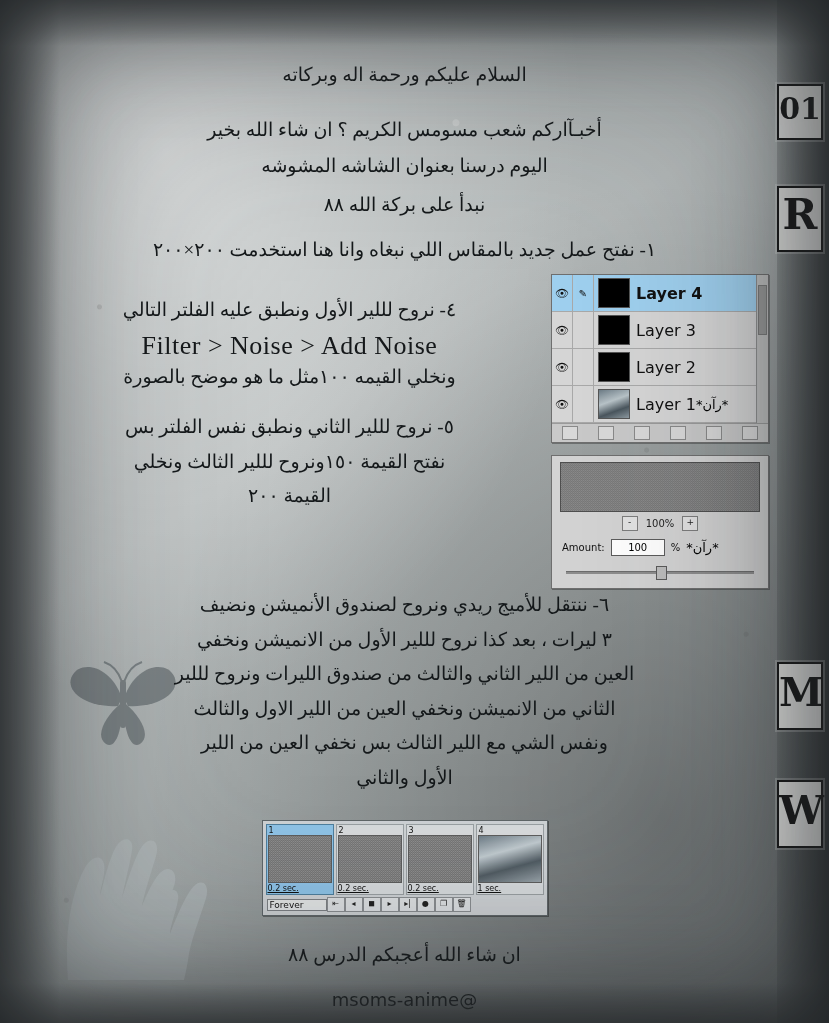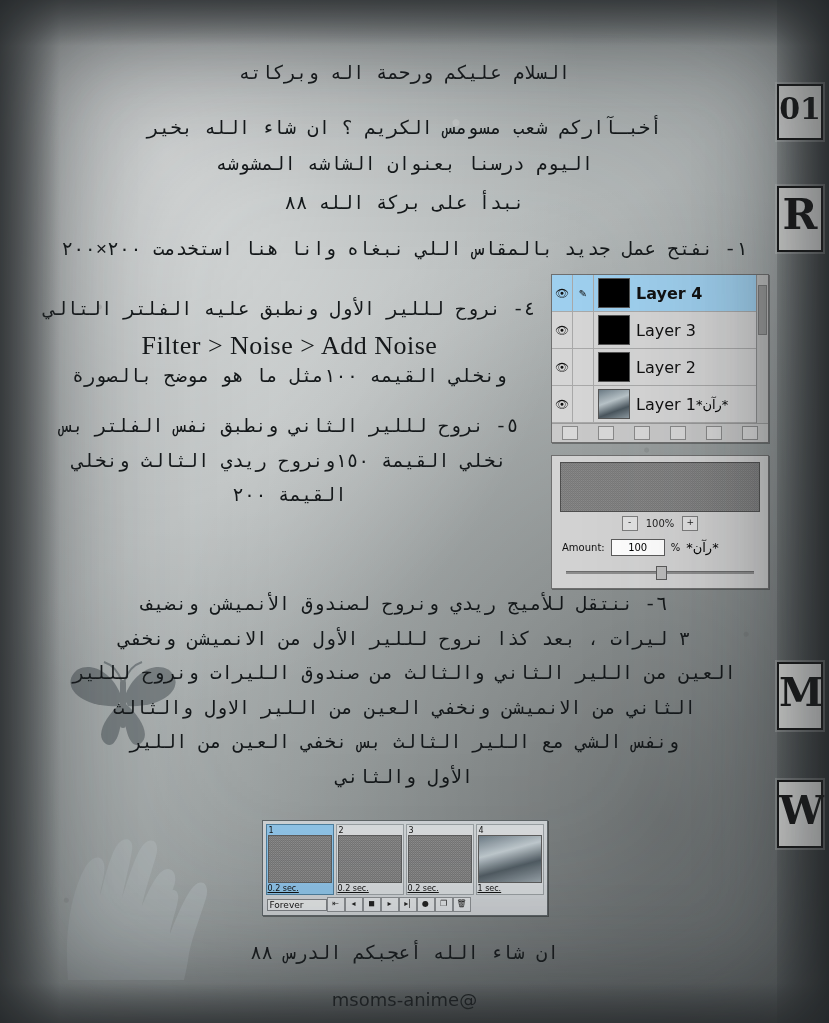--- a/index.html
+++ b/index.html
@@ -110,21 +110,21 @@
   
   .content {
     position: absolute;
     left: 40px;
     right: 60px;
     top: 60px;
     text-align: center;
     direction: rtl;
   }
   .ar {
-    font-family: Liberation Mono, monospace;
+    font-family: Liberation Serif, serif;
     color: #14181a;
     direction: rtl;
     text-align: center;
     line-height: 1.55;
   }
   .greeting   { font-size: 19px; margin-bottom: 26px; }
   .line       { font-size: 19px; margin: 6px 0; }
   .basmala    { font-size: 19px; margin: 10px 0 16px; }
   .step {
     font-size: 19px;
@@ -526,21 +526,21 @@
       <div class="text-col">
 
         <div class="step-block" style="margin-top:22px;">
           <div class="ar step">٤- نروح لللير الأول ونطبق عليه الفلتر التالي</div>
           <div class="filter-path">Filter &gt; Noise &gt; Add Noise</div>
           <div class="ar step">ونخلي القيمه ١٠٠مثل ما هو موضح بالصورة</div>
         </div>
 
         <div class="step-block" style="margin-top:22px;">
           <div class="ar step">٥- نروح لللير الثاني ونطبق نفس الفلتر بس</div>
-          <div class="ar step">نخلي القيمة ١٥٠ونروح ريدي الثالث ونخلي</div>
+          <div class="ar step">نفتح القيمة ١٥٠ونروح لللير الثالث ونخلي</div>
           <div class="ar step">القيمة ٢٠٠</div>
         </div>
       </div>
     </div>
 
     <div class="step-block" style="margin-top:2px;">
       <div class="ar step">٦- ننتقل للأميج ريدي ونروح لصندوق الأنميشن ونضيف</div>
       <div class="ar step">٣ ليرات ، بعد كذا نروح لللير الأول من الانميشن ونخفي</div>
       <div class="ar step">العين من اللير الثاني والثالث من صندوق الليرات ونروح لللير</div>
       <div class="ar step">الثاني من الانميشن ونخفي العين من اللير الاول والثالث</div>

